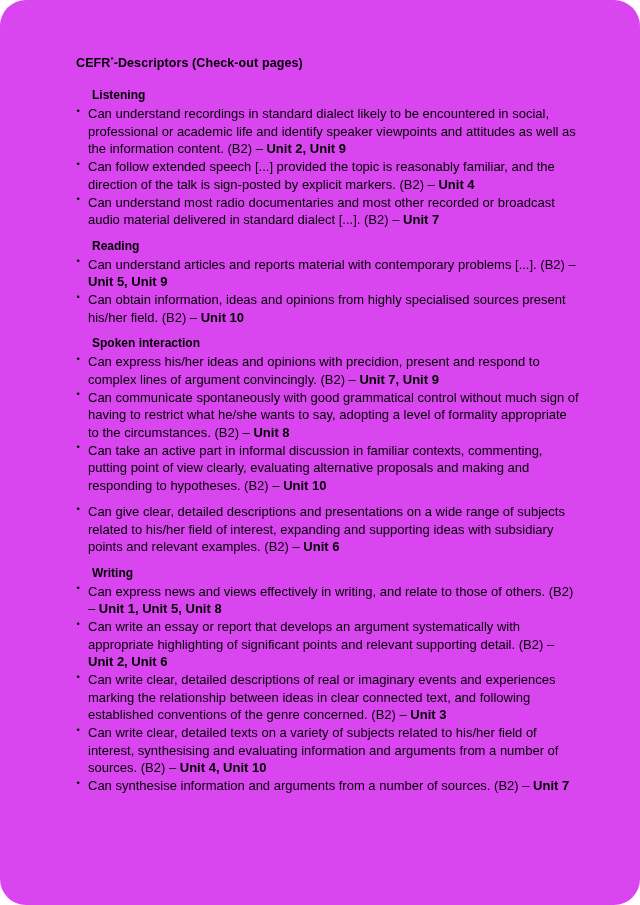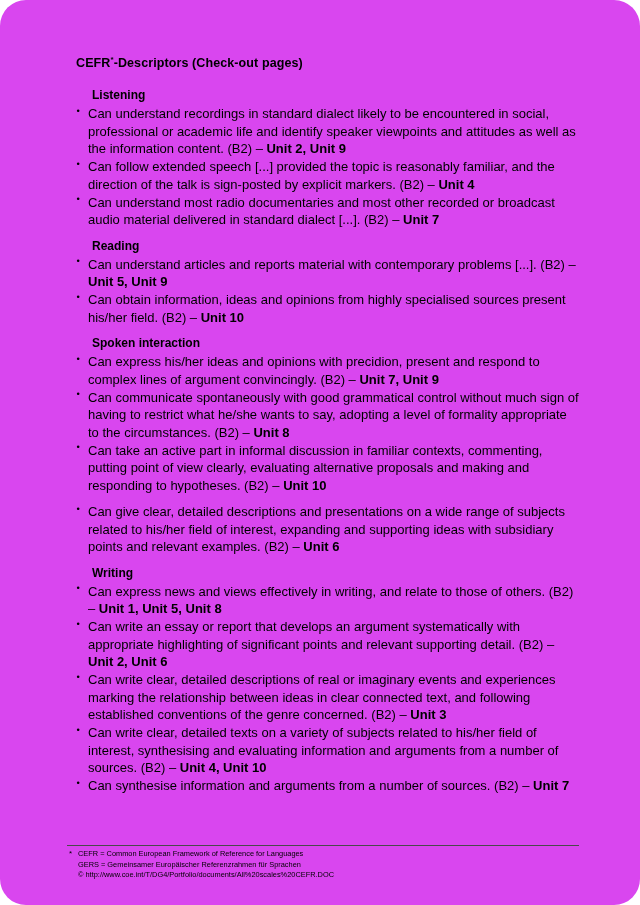--- a/index.html
+++ b/index.html
@@ -149,20 +149,14 @@
             <li><span>Can write an essay or report that develops an argument systematically with appropriate highlighting of significant points and relevant supporting detail. (B2) – </span><span class="unit">Unit 2, Unit 6</span></li>
             <li><span>Can write clear, detailed descriptions of real or imaginary events and experiences marking the relationship between ideas in clear connected text, and following established conventions of the genre concerned. (B2) – </span><span class="unit">Unit 3</span></li>
             <li><span>Can write clear, detailed texts on a variety of subjects related to his/her field of interest, synthesising and evaluating information and arguments from a number of sources. (B2) – </span><span class="unit">Unit 4, Unit 10</span></li>
             <li><span>Can synthesise information and arguments from a number of sources. (B2) – </span><span class="unit">Unit 7</span></li>
           </ul>
         </div>
       </div>
 
   </div>
 
-  <div class="footnote-wrap">
-    <div class="footnote-rule"></div>
-    <div class="footnote-line first">CEFR = Common European Framework of Reference for Languages</div>
-    <div class="footnote-line">GERS = Gemeinsamer Europäischer Referenzrahmen für Sprachen</div>
-    <div class="footnote-line">© http://www.coe.int/T/DG4/Portfolio/documents/All%20scales%20CEFR.DOC</div>
-  </div>
 
 </div>
 
 </body></html>

